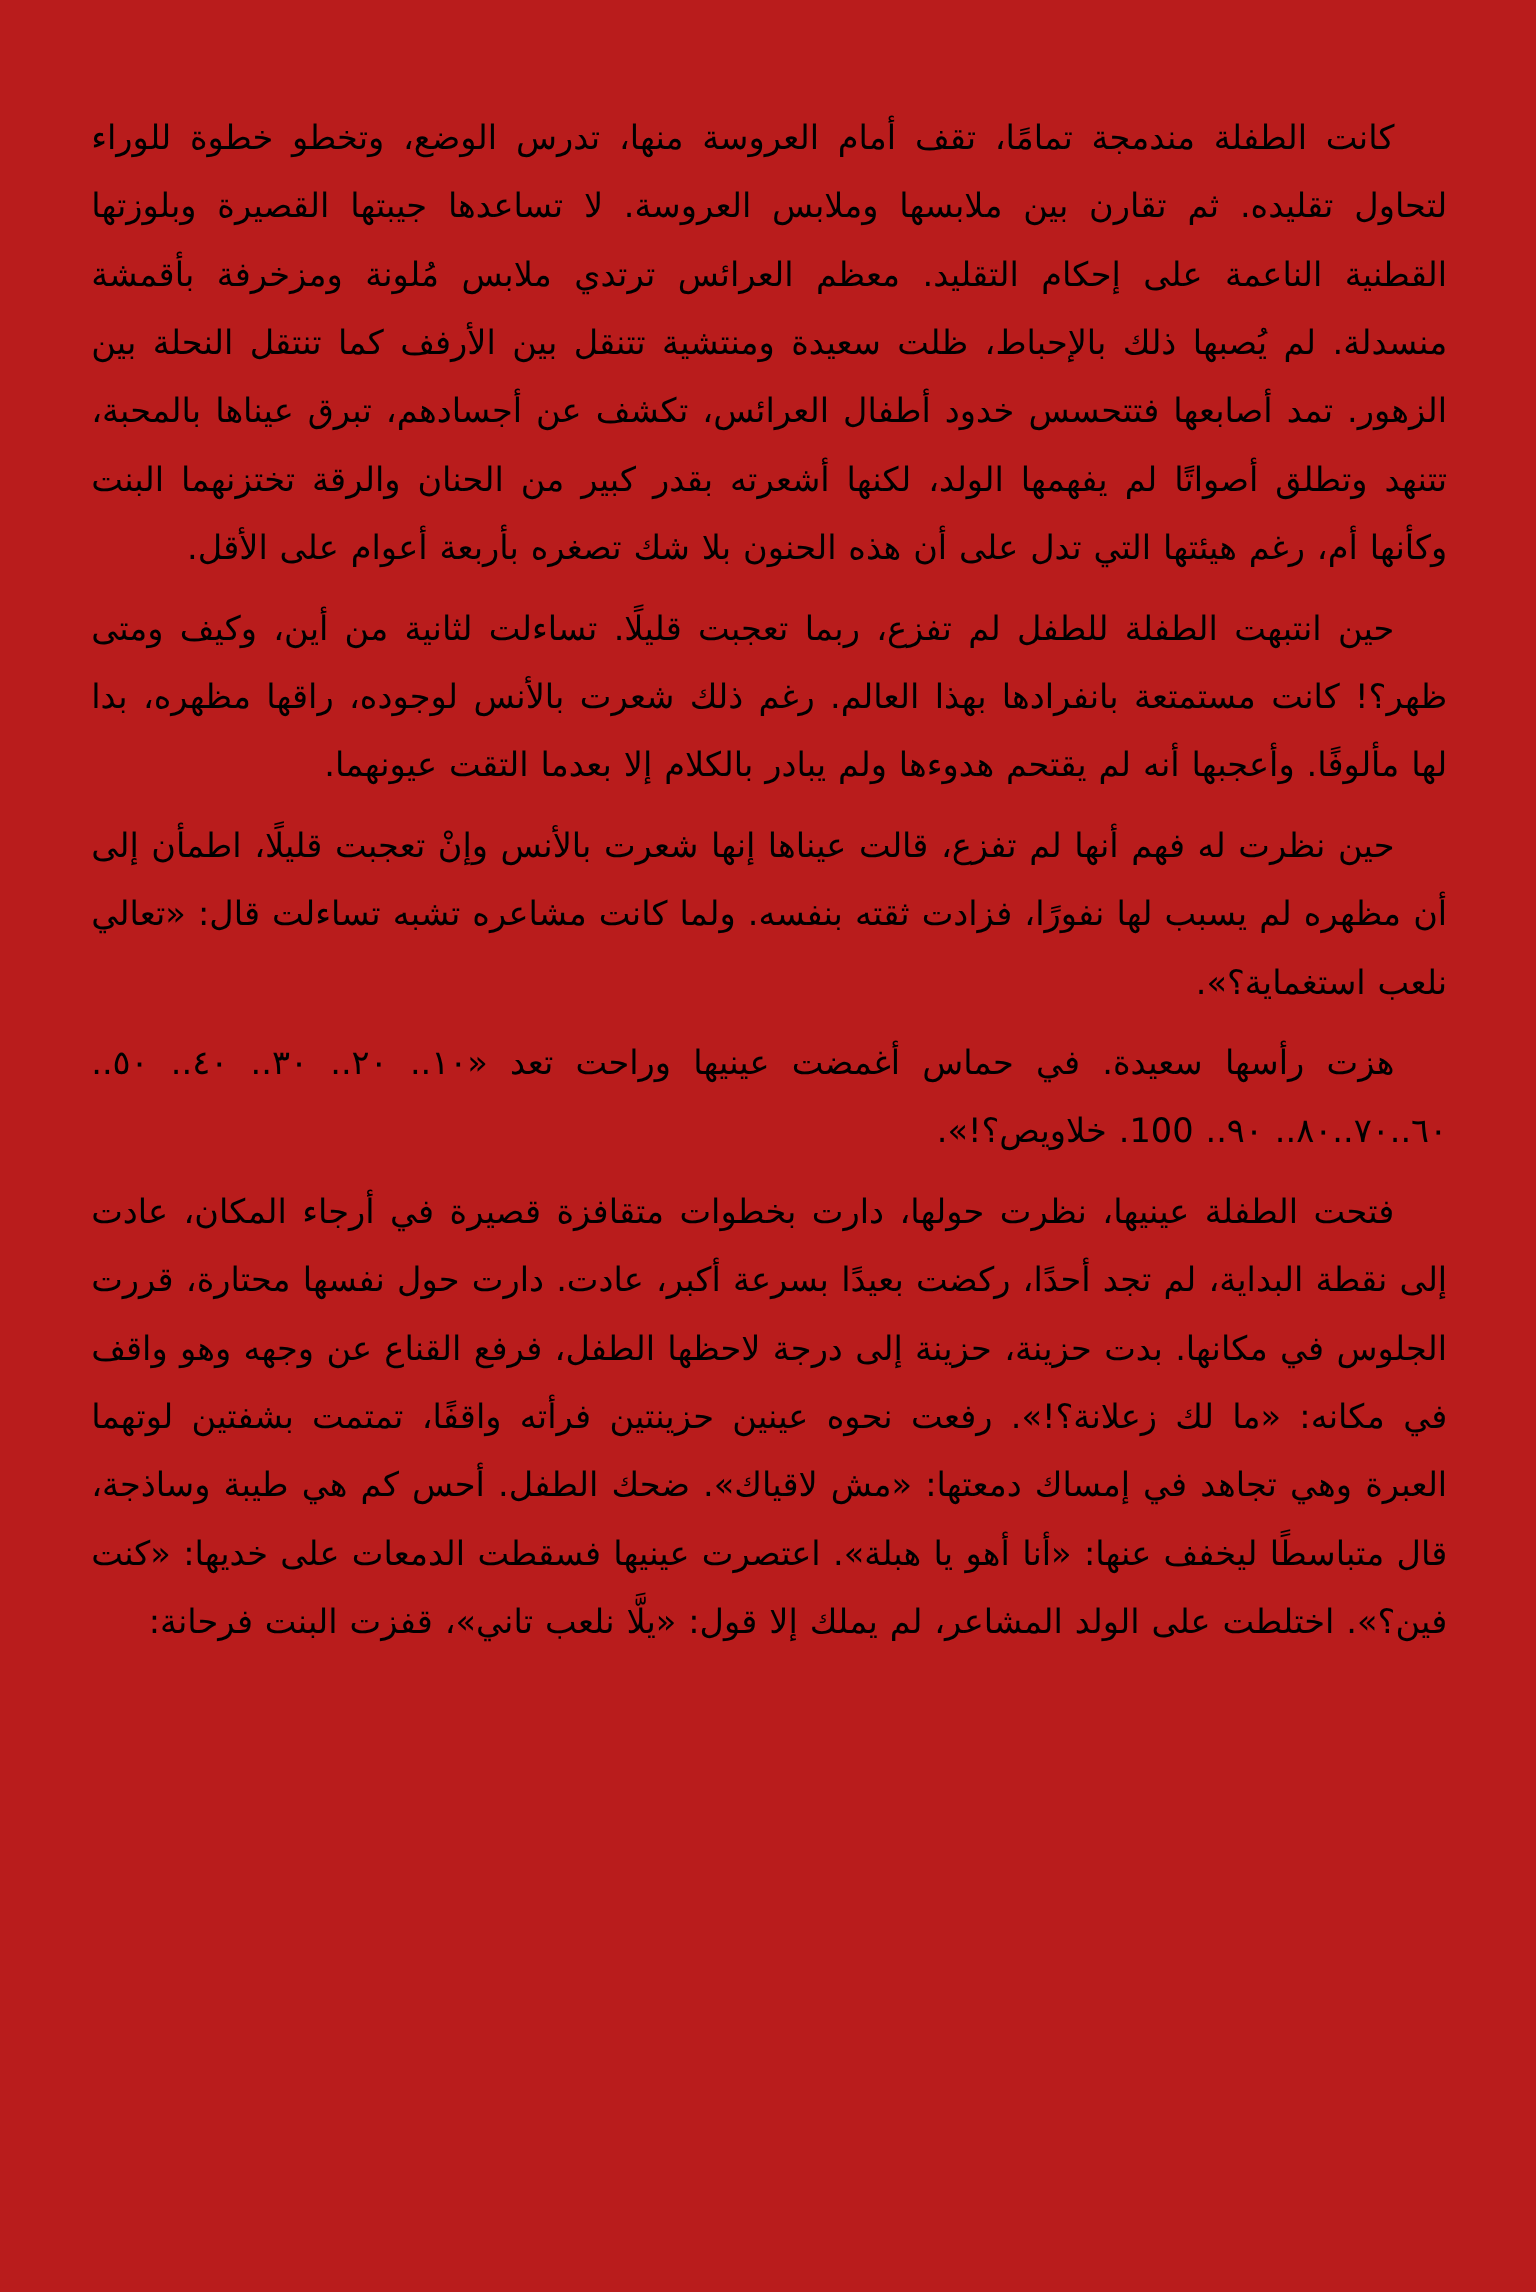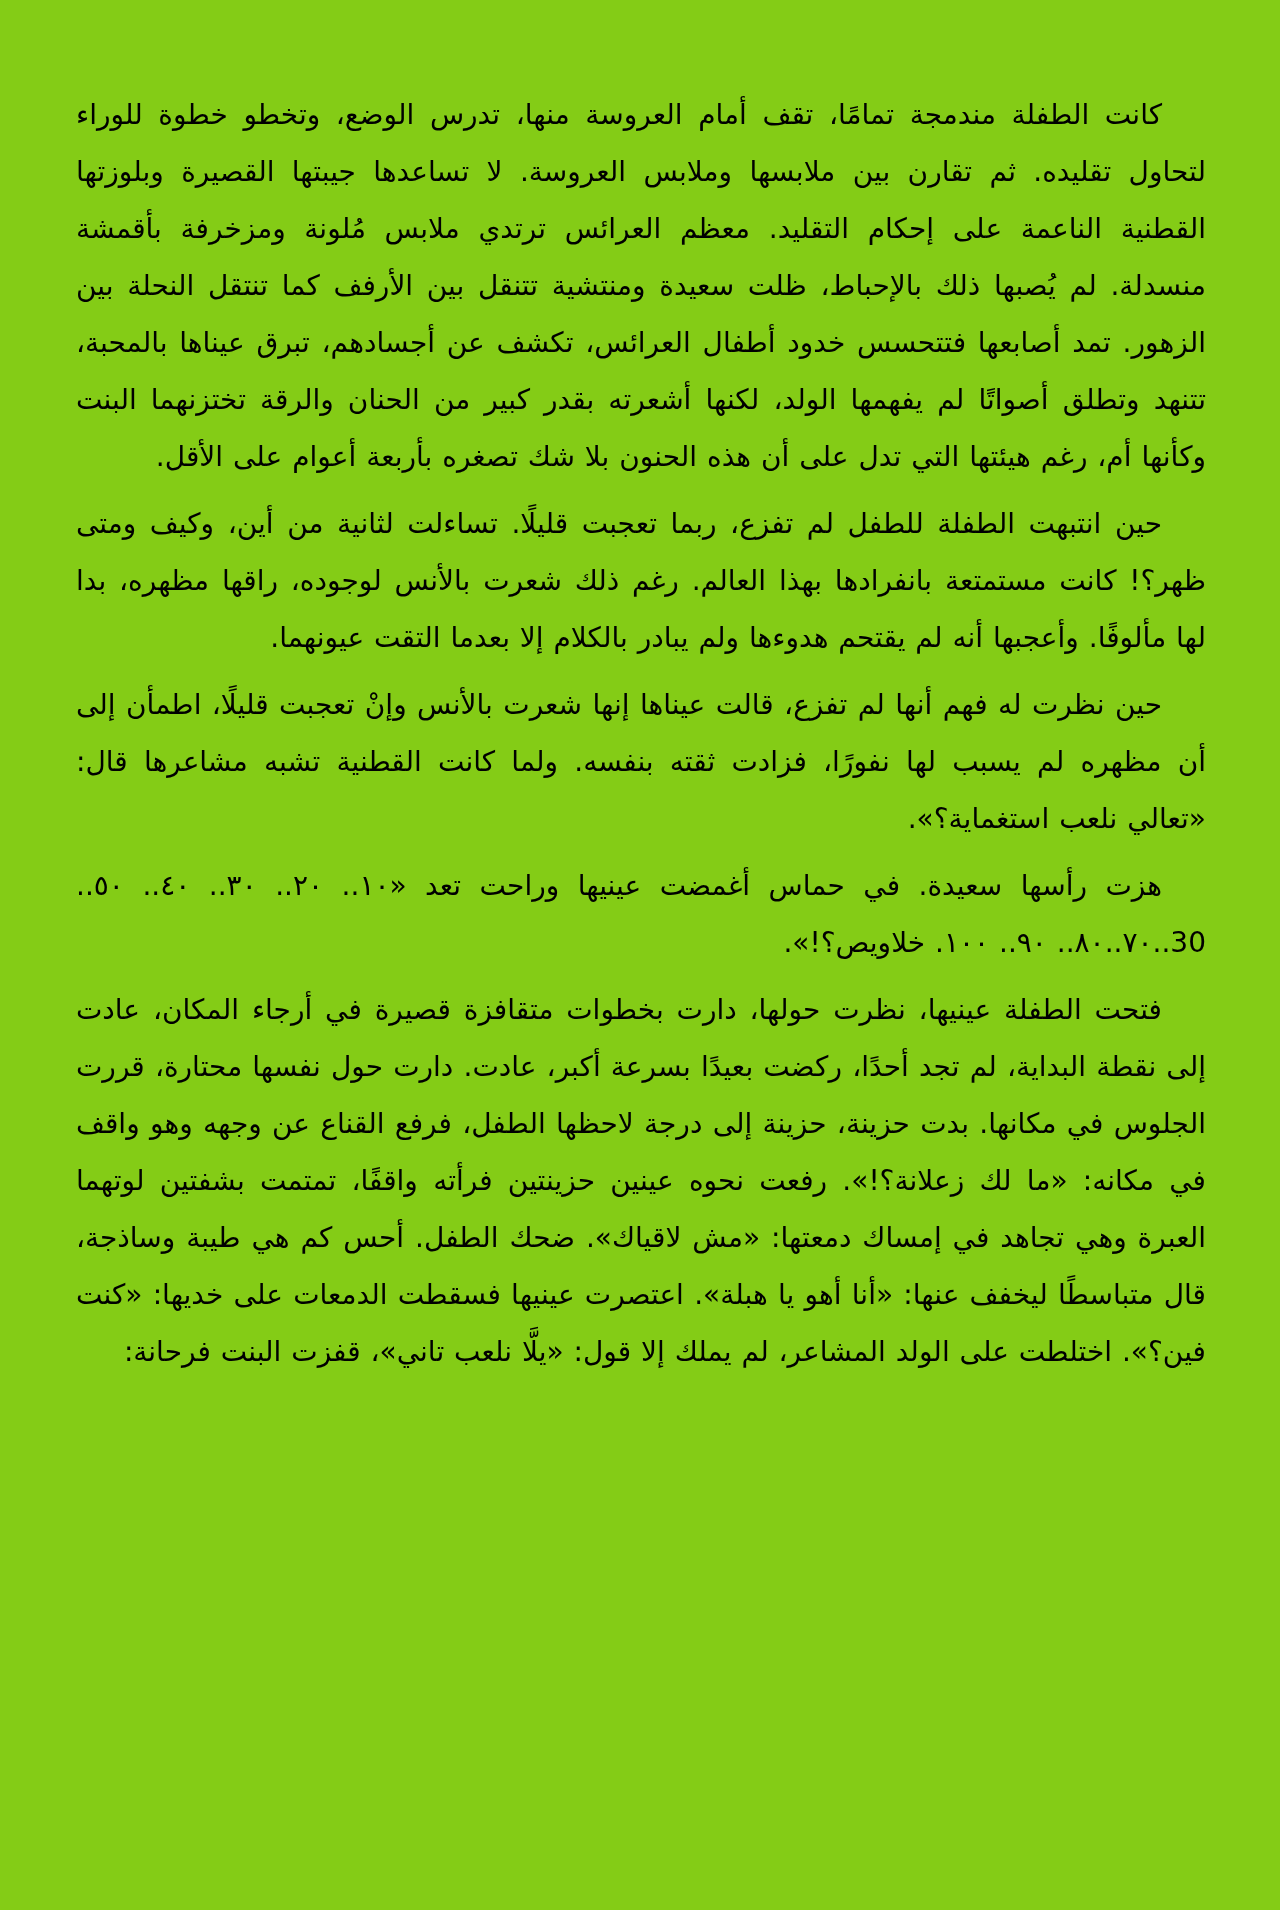--- a/index.html
+++ b/index.html
@@ -11,21 +11,21 @@
 
   body {
     height: 1910px;
     font-family: "DejaVu Sans", sans-serif;
     overflow: hidden;
   }
 
   .book-page {
     width: 1280px;
     height: 1910px;
-    background: #84cc16;
+    background: #b91c1c;
     padding: 86px 74px 0 76px;
     direction: rtl;
   }
 
   .book-page p.para {
     direction: rtl;
     unicode-bidi: plaintext;
     text-align: justify;
     text-justify: inter-word;
     text-indent: 44px;
@@ -35,16 +35,16 @@
     margin: 0 0 10px 0;
     word-spacing: 1px;
   }
 </style>
 </head>
 <body>
 
 <main class="book-page" dir="rtl">
   <p class="para">كانت الطفلة مندمجة تمامًا، تقف أمام العروسة منها، تدرس الوضع، وتخطو خطوة للوراء لتحاول تقليده. ثم تقارن بين ملابسها وملابس العروسة. لا تساعدها جيبتها القصيرة وبلوزتها القطنية الناعمة على إحكام التقليد. معظم العرائس ترتدي ملابس مُلونة ومزخرفة بأقمشة منسدلة. لم يُصبها ذلك بالإحباط، ظلت سعيدة ومنتشية تتنقل بين الأرفف كما تنتقل النحلة بين الزهور. تمد أصابعها فتتحسس خدود أطفال العرائس، تكشف عن أجسادهم، تبرق عيناها بالمحبة، تتنهد وتطلق أصواتًا لم يفهمها الولد، لكنها أشعرته بقدر كبير من الحنان والرقة تختزنهما البنت وكأنها أم، رغم هيئتها التي تدل على أن هذه الحنون بلا شك تصغره بأربعة أعوام على الأقل.</p>
   <p class="para">حين انتبهت الطفلة للطفل لم تفزع، ربما تعجبت قليلًا. تساءلت لثانية من أين، وكيف ومتى ظهر؟! كانت مستمتعة بانفرادها بهذا العالم. رغم ذلك شعرت بالأنس لوجوده، راقها مظهره، بدا لها مألوفًا. وأعجبها أنه لم يقتحم هدوءها ولم يبادر بالكلام إلا بعدما التقت عيونهما.</p>
-  <p class="para">حين نظرت له فهم أنها لم تفزع، قالت عيناها إنها شعرت بالأنس وإنْ تعجبت قليلًا، اطمأن إلى أن مظهره لم يسبب لها نفورًا، فزادت ثقته بنفسه. ولما كانت القطنية تشبه مشاعرها قال: «تعالي نلعب استغماية؟».</p>
-  <p class="para">هزت رأسها سعيدة. في حماس أغمضت عينيها وراحت تعد «١٠.. ٢٠.. ٣٠.. ٤٠.. ٥٠.. 30..٧٠..٨٠.. ٩٠.. ١٠٠. خلاويص؟!».</p>
+  <p class="para">حين نظرت له فهم أنها لم تفزع، قالت عيناها إنها شعرت بالأنس وإنْ تعجبت قليلًا، اطمأن إلى أن مظهره لم يسبب لها نفورًا، فزادت ثقته بنفسه. ولما كانت مشاعره تشبه تساءلت قال: «تعالي نلعب استغماية؟».</p>
+  <p class="para">هزت رأسها سعيدة. في حماس أغمضت عينيها وراحت تعد «١٠.. ٢٠.. ٣٠.. ٤٠.. ٥٠.. ٦٠..٧٠..٨٠.. ٩٠.. 100. خلاويص؟!».</p>
   <p class="para">فتحت الطفلة عينيها، نظرت حولها، دارت بخطوات متقافزة قصيرة في أرجاء المكان، عادت إلى نقطة البداية، لم تجد أحدًا، ركضت بعيدًا بسرعة أكبر، عادت. دارت حول نفسها محتارة، قررت الجلوس في مكانها. بدت حزينة، حزينة إلى درجة لاحظها الطفل، فرفع القناع عن وجهه وهو واقف في مكانه: «ما لك زعلانة؟!». رفعت نحوه عينين حزينتين فرأته واقفًا، تمتمت بشفتين لوتهما العبرة وهي تجاهد في إمساك دمعتها: «مش لاقياك». ضحك الطفل. أحس كم هي طيبة وساذجة، قال متباسطًا ليخفف عنها: «أنا أهو يا هبلة». اعتصرت عينيها فسقطت الدمعات على خديها: «كنت فين؟». اختلطت على الولد المشاعر، لم يملك إلا قول: «يلَّا نلعب تاني»، قفزت البنت فرحانة:</p>
 </main>
 
 </body></html>

